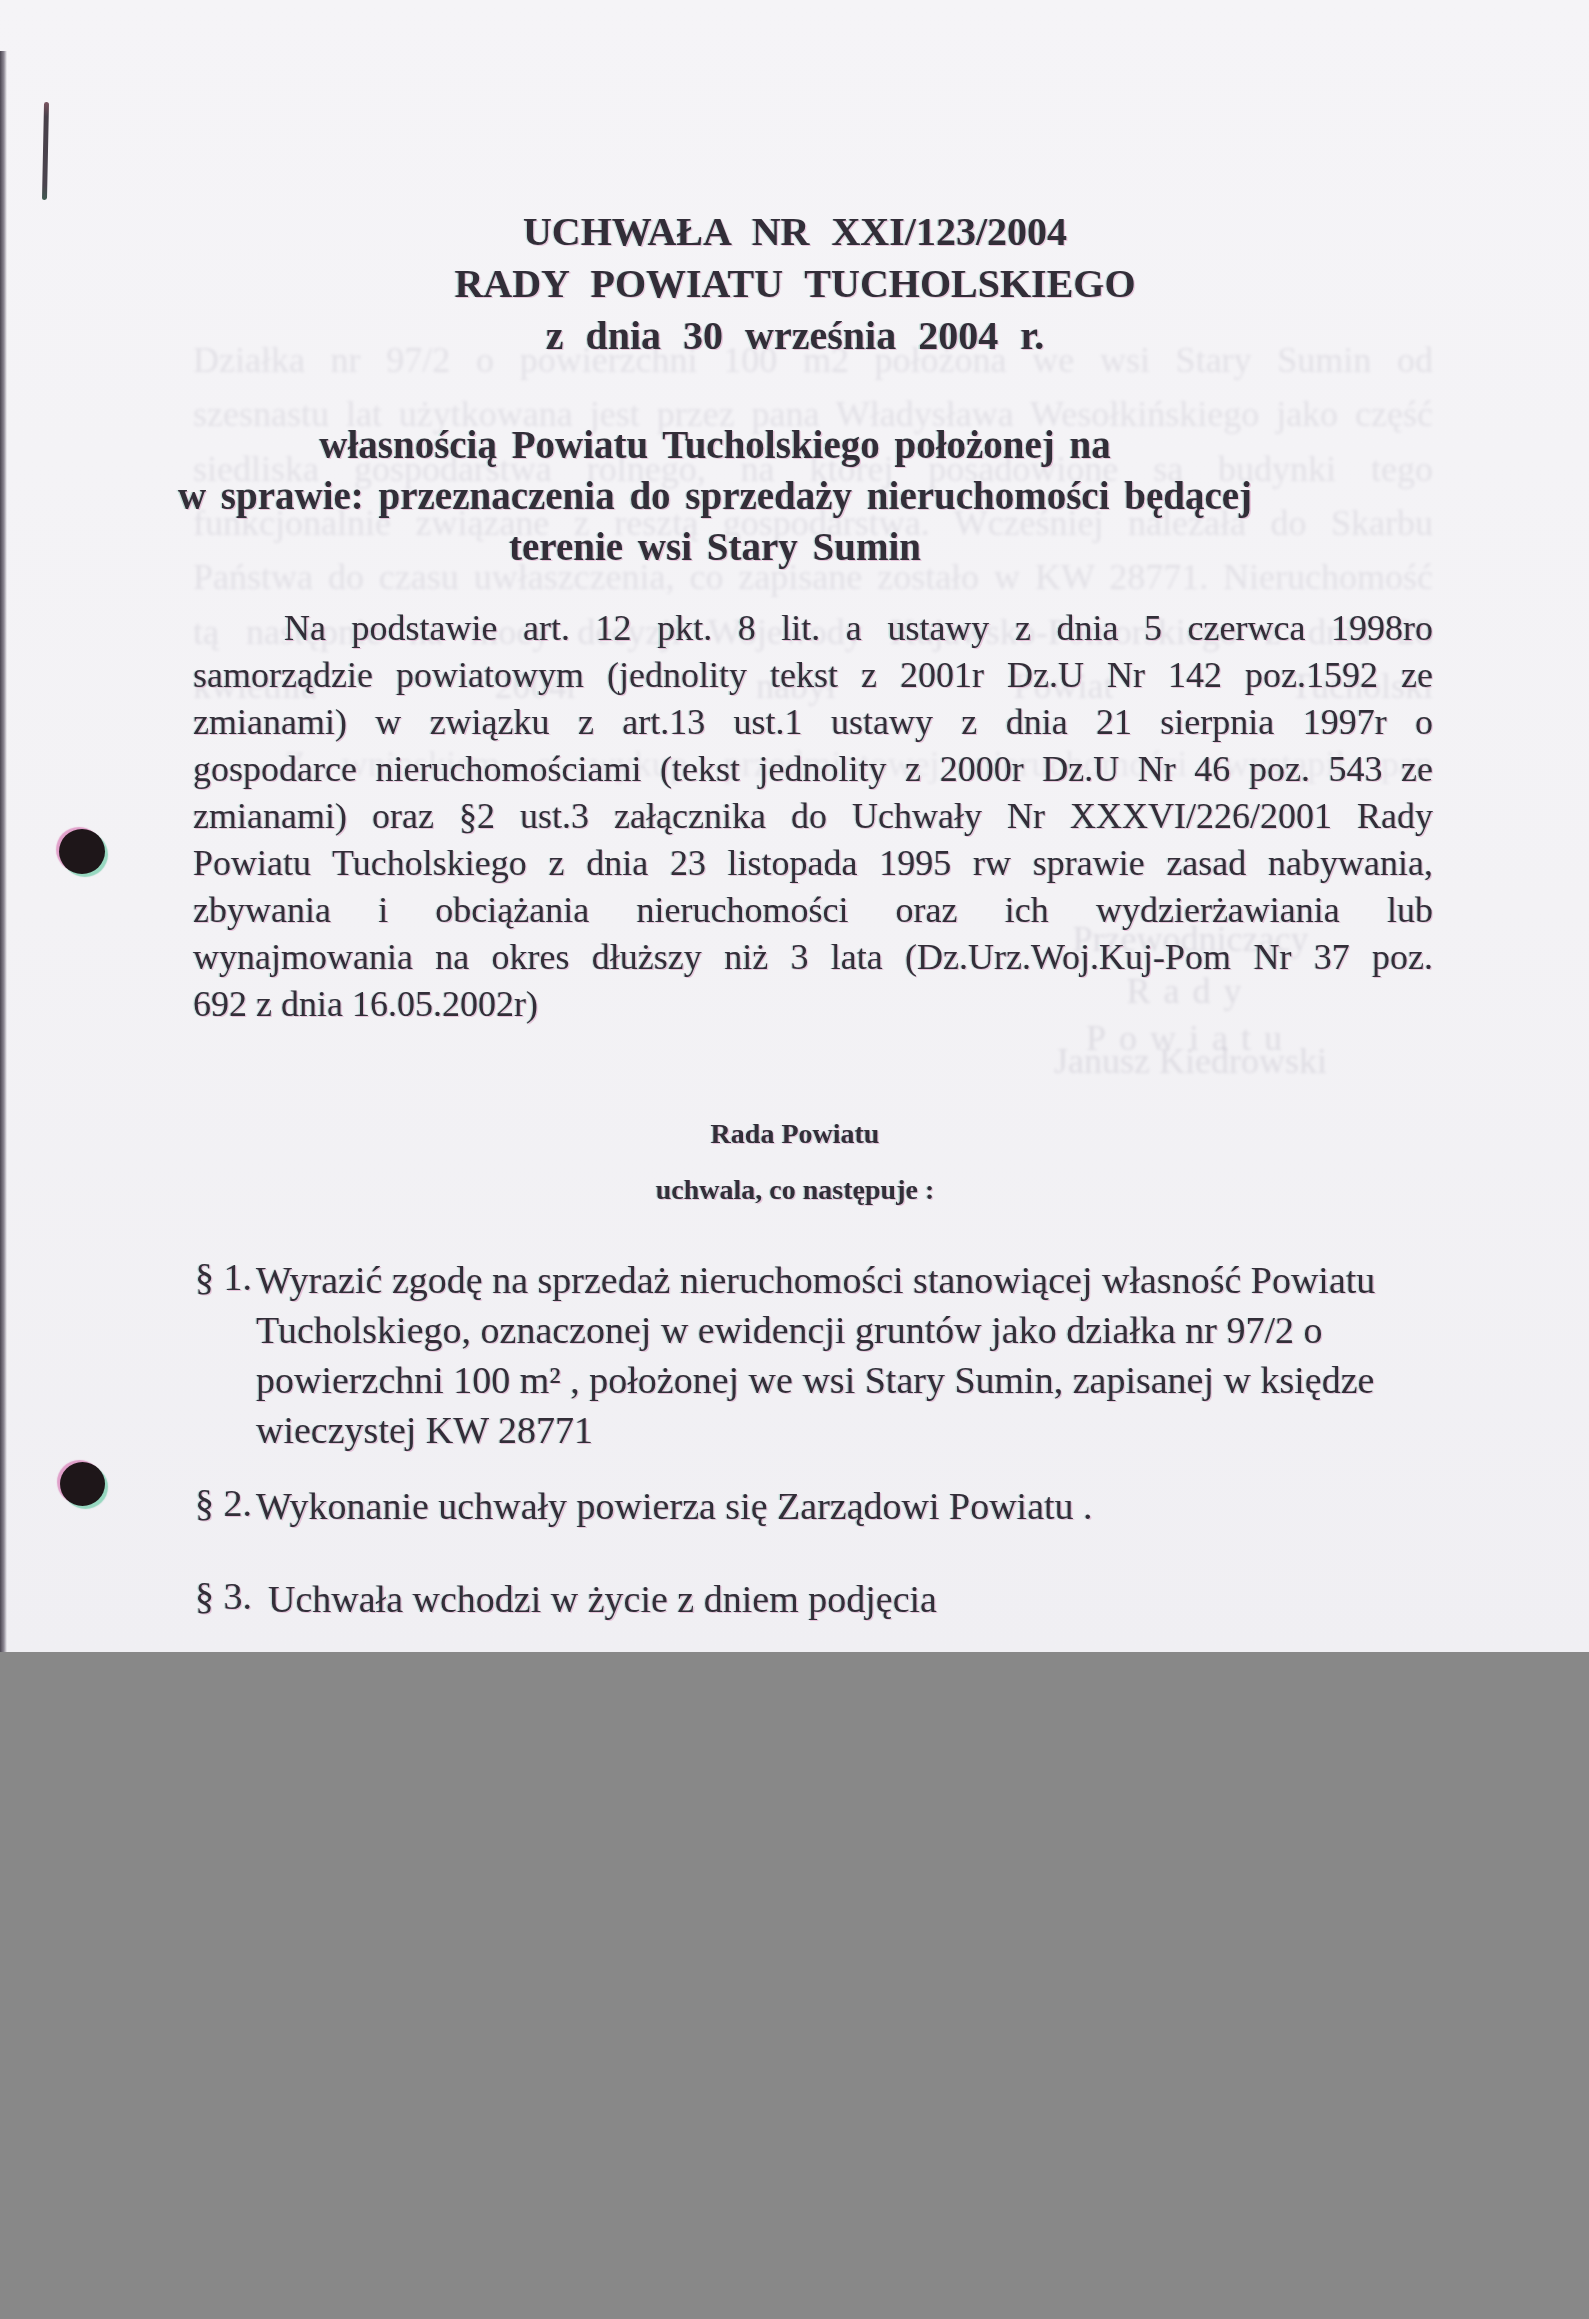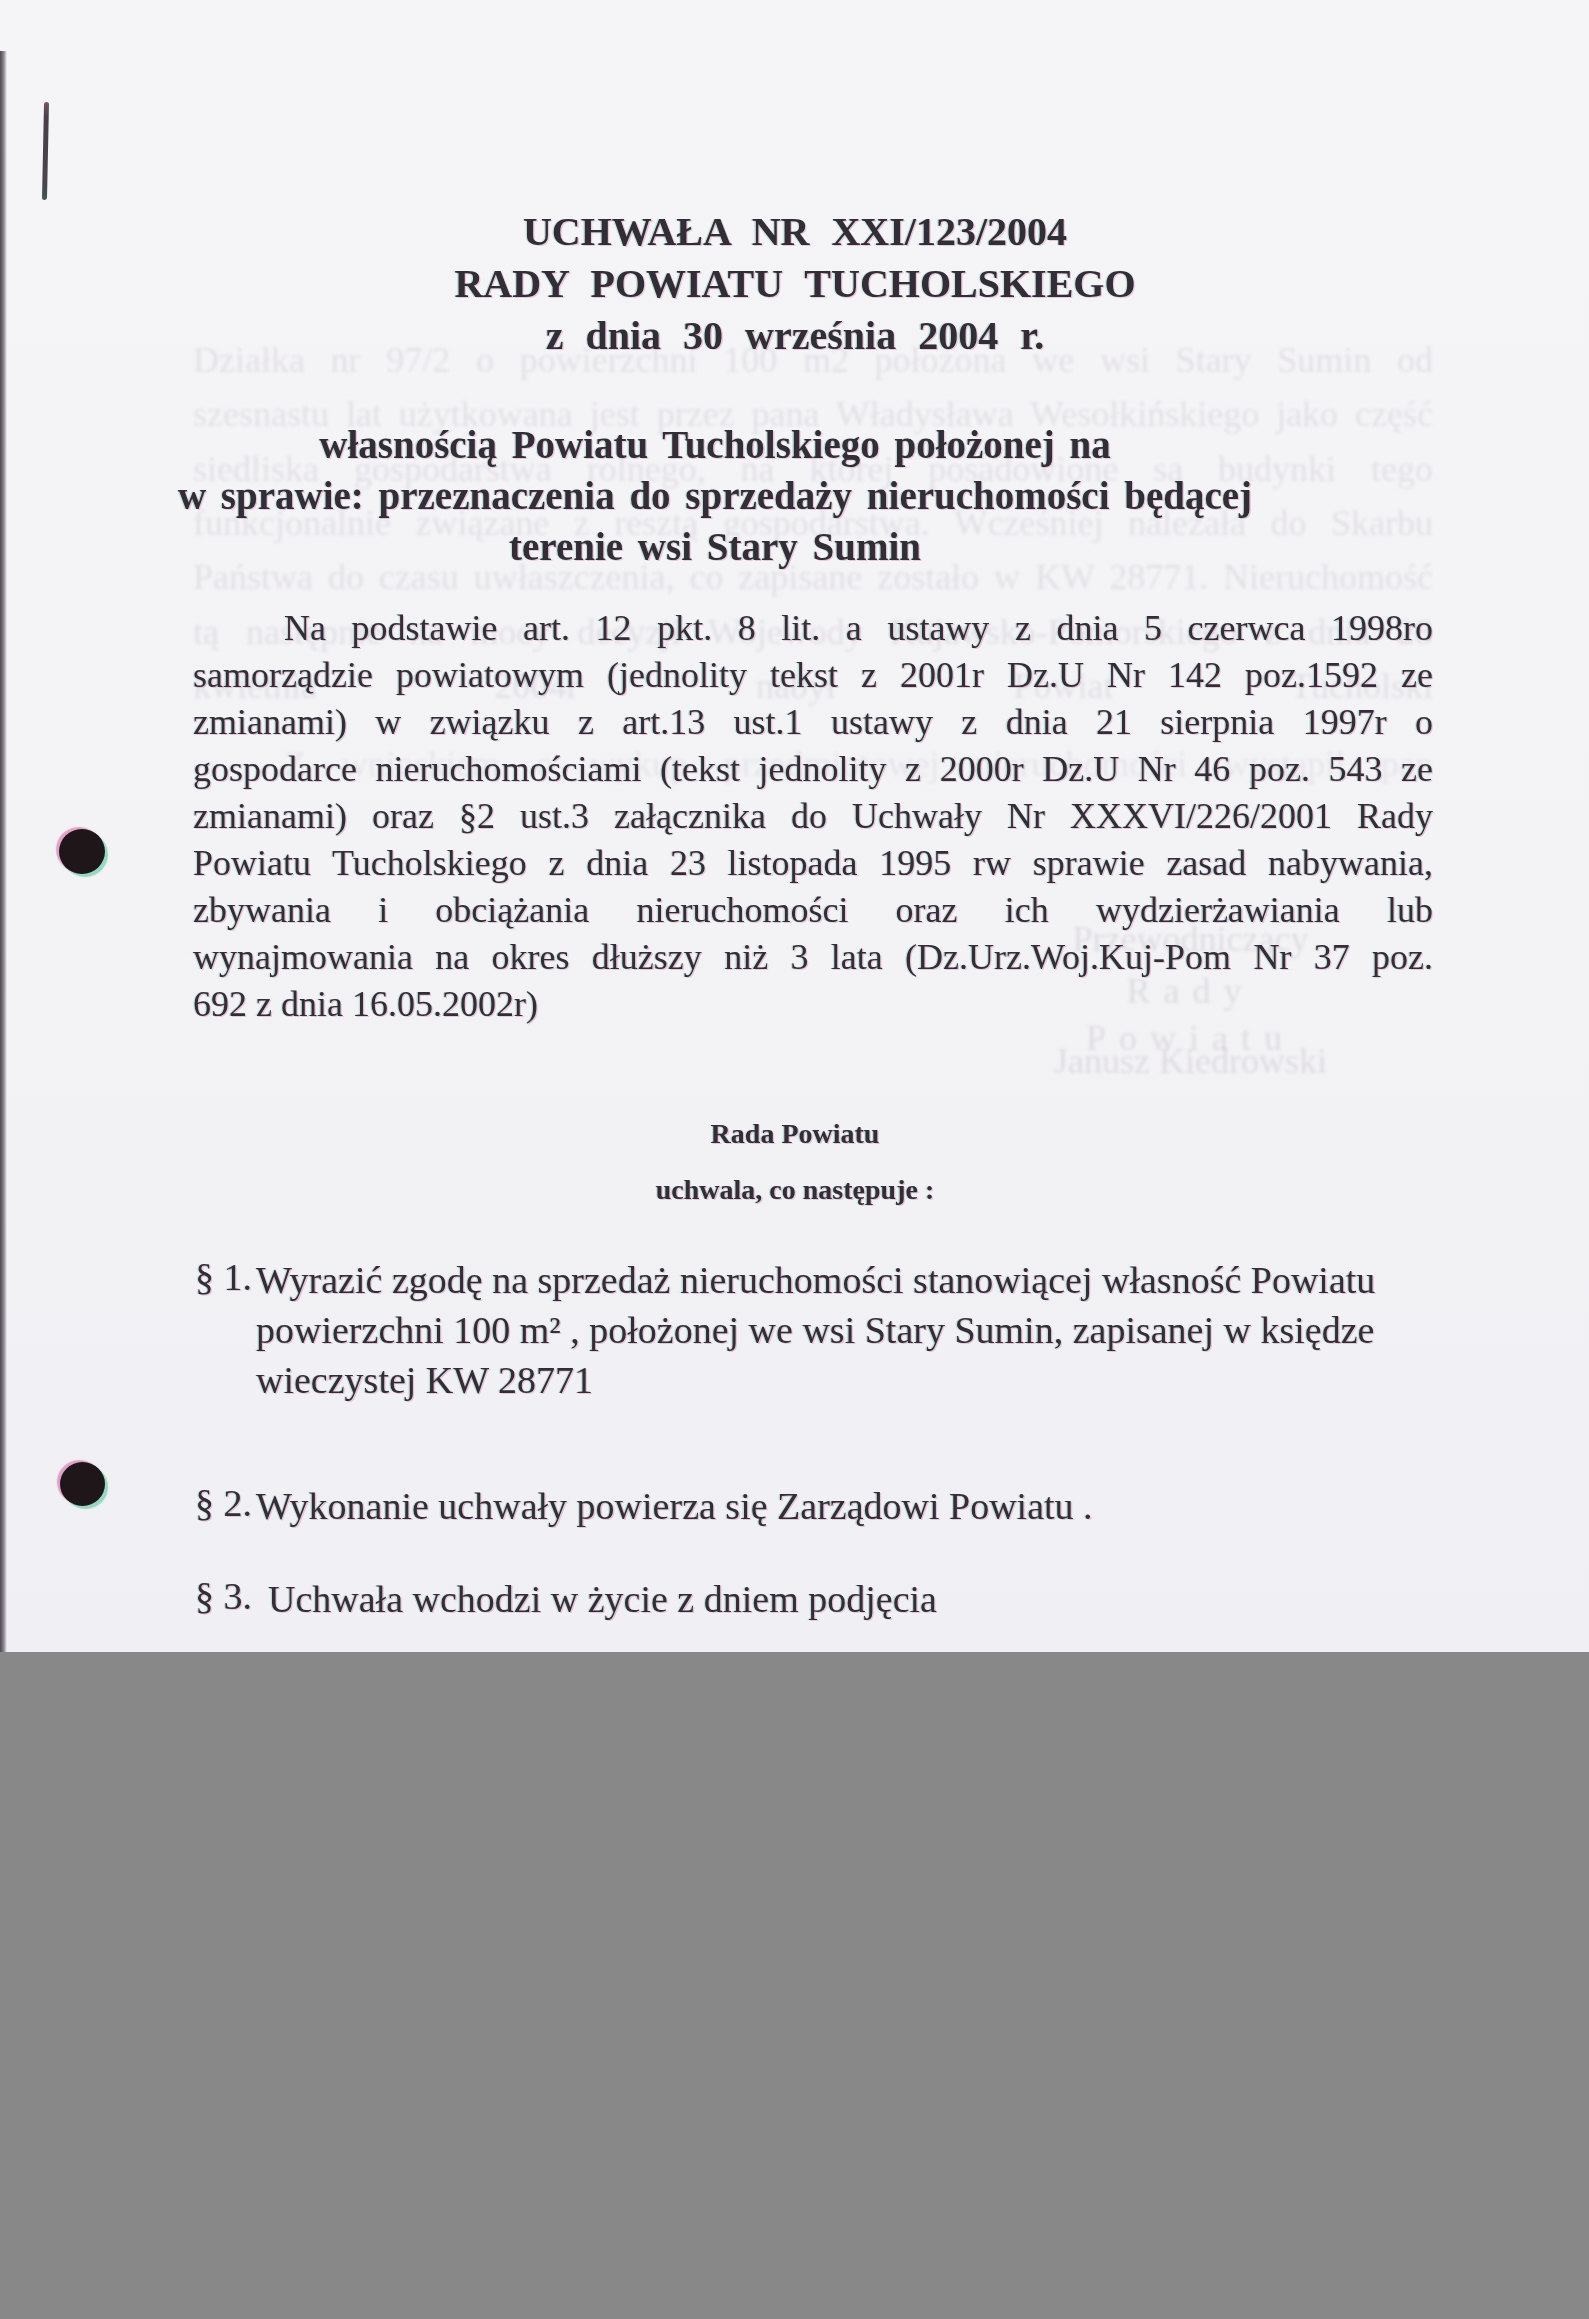--- a/index.html
+++ b/index.html
@@ -111,20 +111,21 @@
   <div class="res-heading ink">
     <div class="nowrap">Rada Powiatu</div>
     <div class="nowrap">uchwala, co następuje :</div>
   </div>
 
   <div class="sections ink">
     <div class="section sec-1">
       <div class="sec-num">§ 1.</div>
       <div class="sec-body">
         <div class="nowrap">Wyrazić zgodę na sprzedaż nieruchomości stanowiącej własność Powiatu</div>
+        <div class="nowrap">Tucholskiego, oznaczonej w ewidencji gruntów jako działka nr 97/2 o</div>
         <div class="nowrap">powierzchni 100 m² , położonej we wsi Stary Sumin, zapisanej w księdze</div>
         <div class="nowrap">wieczystej KW 28771</div>
       </div>
     </div>
     <div class="section sec-2">
       <div class="sec-num">§ 2.</div>
       <div class="sec-body">
         <div class="nowrap">Wykonanie uchwały powierza się Zarządowi Powiatu .</div>
       </div>
     </div>

